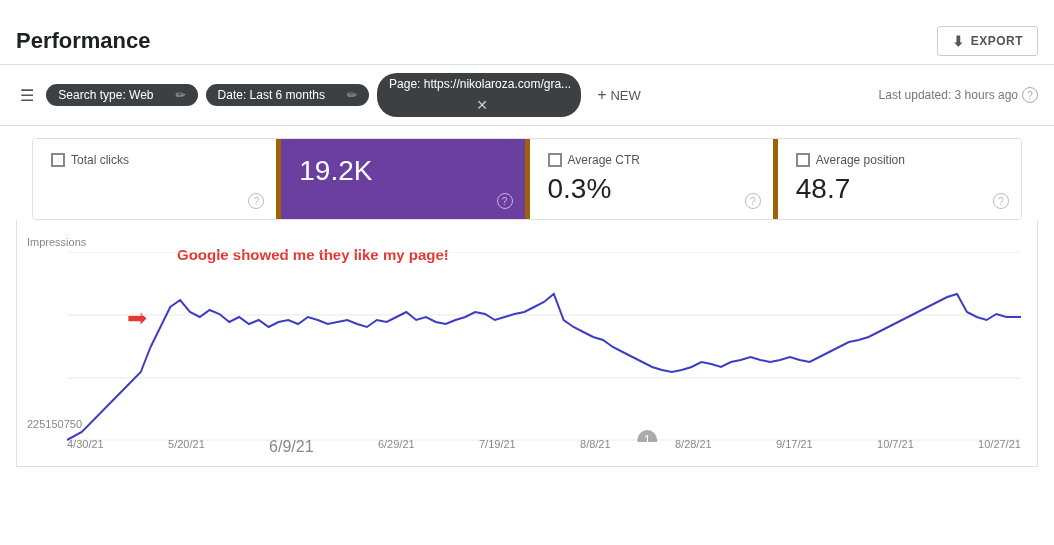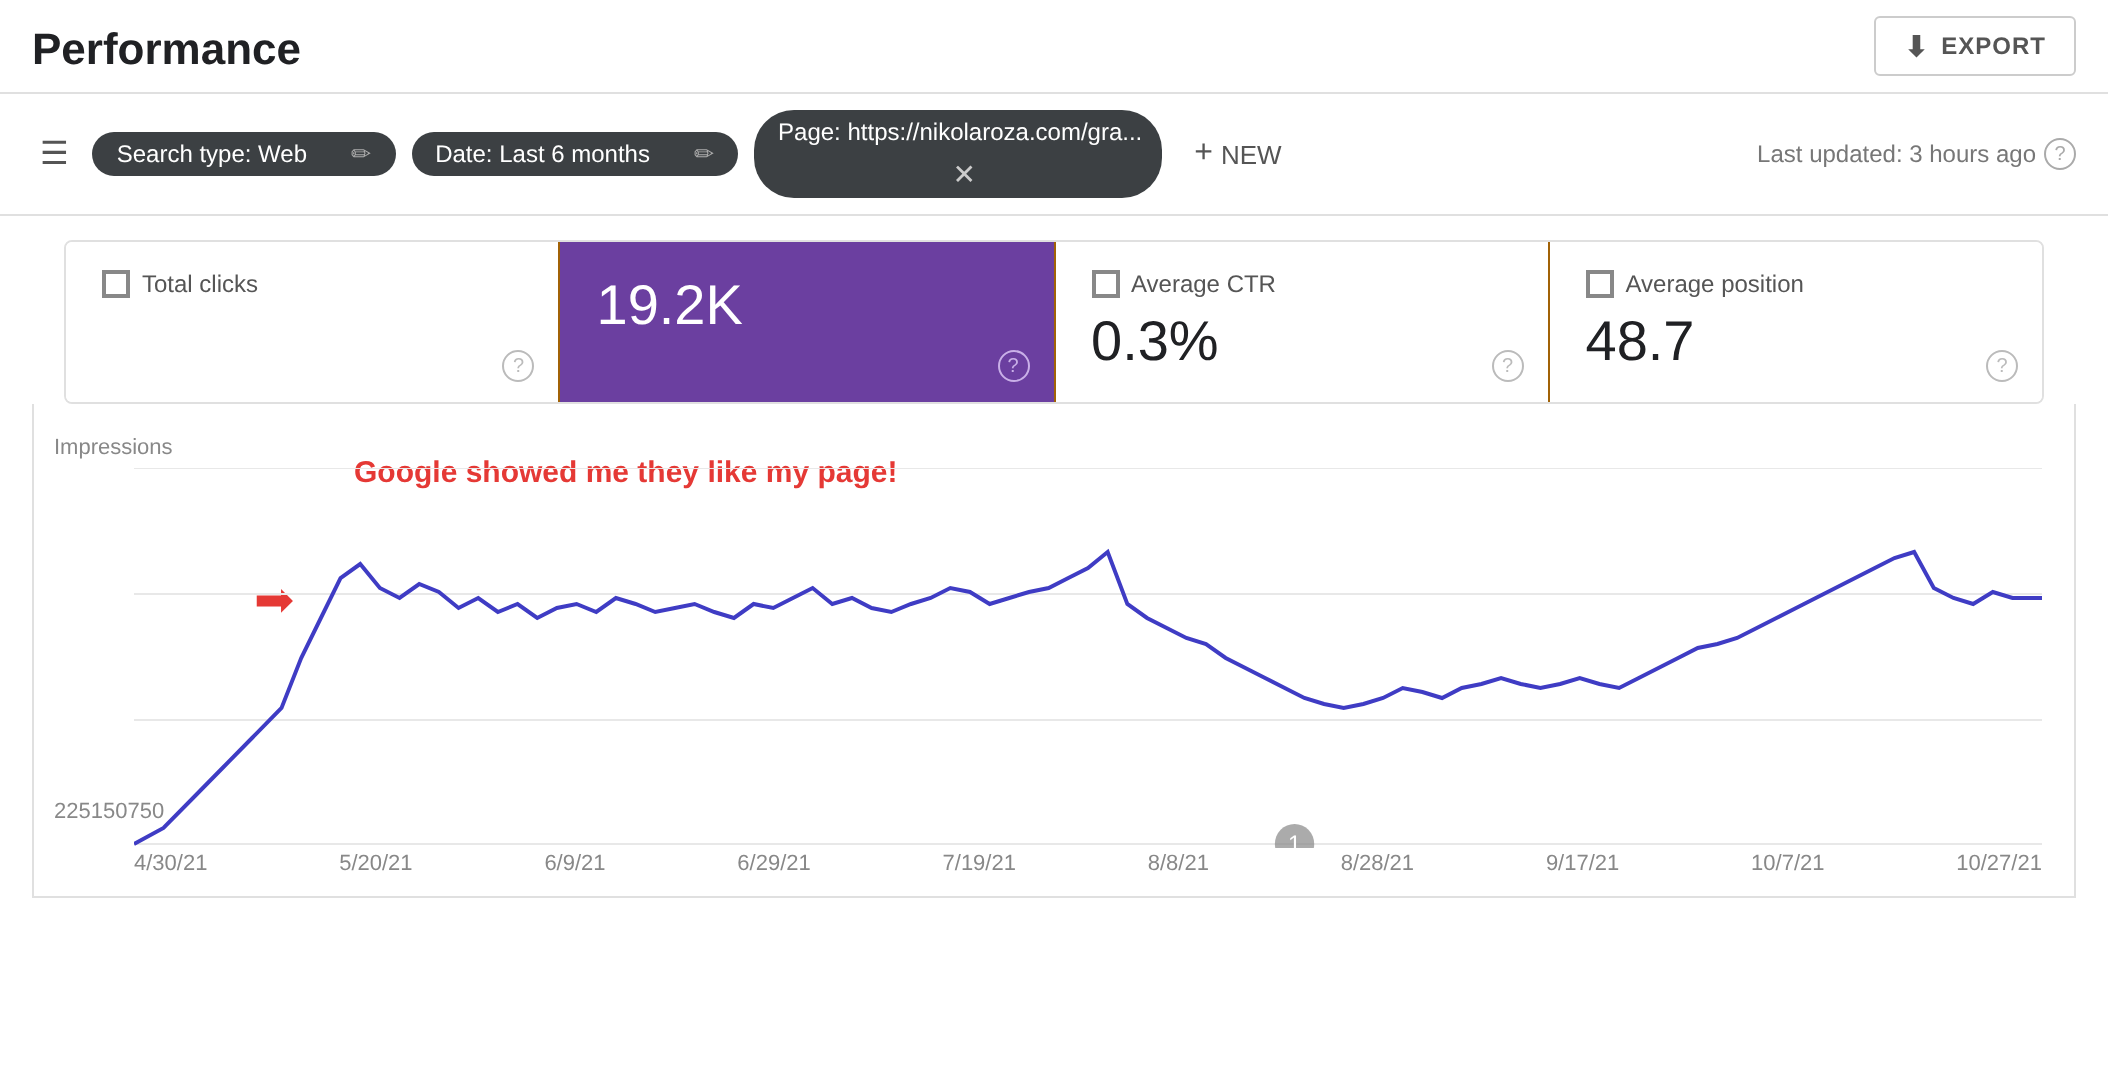--- a/index.html
+++ b/index.html
@@ -1,22 +1,22 @@
 <!DOCTYPE html>
 <html><head>
   <meta charset="utf-8">
   <style>
     * { box-sizing: border-box; margin: 0; padding: 0; }
     body { font-family: Arial, sans-serif; background: #fff; color: #333; font-size: 13px; width: 1054px; }
 
     .header {
       display: flex;
-      align-items: flex-end;
+      align-items: center;
       justify-content: space-between;
-      padding: 8px 16px 8px 16px;
+      padding: 26px 16px 8px 16px;
       border-bottom: 1px solid #e0e0e0;
     }
     .header-title {
       font-size: 22px;
       font-weight: 600;
       color: #202124;
     }
     .export-btn {
       display: flex;
       align-items: center;
@@ -107,21 +107,21 @@
       display: flex;
       border-bottom: 1px solid #e0e0e0;
       margin: 12px 16px 0 16px;
       border: 1px solid #e0e0e0;
       border-radius: 4px;
       overflow: hidden;
     }
     .metric-card {
       flex: 1;
       padding: 14px 18px;
-      border-right: 1px solid #a16207;
+      border-right: 5px solid #a16207;
       background: #fff;
       position: relative;
     }
     .metric-card:last-child { border-right: none; }
     .metric-card.active {
       background: #6b3fa0;
       color: #fff;
     }
     .metric-header {
       display: flex;
@@ -370,21 +370,21 @@
           970,65
         "></polyline>
 
       <circle cx="590" cy="188" r="10" fill="#888" opacity="0.7"></circle>
       <text x="590" y="192" text-anchor="middle" fill="#fff" font-size="12" dy="0">1</text>
     </svg>
 
     <div style="position:absolute;bottom:0;left:40px;right:0;display:flex;justify-content:space-between;">
       <span style="font-size:11px;color:#888;">4/30/21</span>
       <span style="font-size:11px;color:#888;">5/20/21</span>
-      <span style="font-size:11px;color:#888;">6/9/21</span>
+      <span style="font-size:16px;color:#888;">6/9/21</span>
       <span style="font-size:11px;color:#888;">6/29/21</span>
       <span style="font-size:11px;color:#888;">7/19/21</span>
       <span style="font-size:11px;color:#888;">8/8/21</span>
       <span style="font-size:11px;color:#888;">8/28/21</span>
       <span style="font-size:11px;color:#888;">9/17/21</span>
       <span style="font-size:11px;color:#888;">10/7/21</span>
       <span style="font-size:11px;color:#888;">10/27/21</span>
     </div>
   </div>
 </div>

